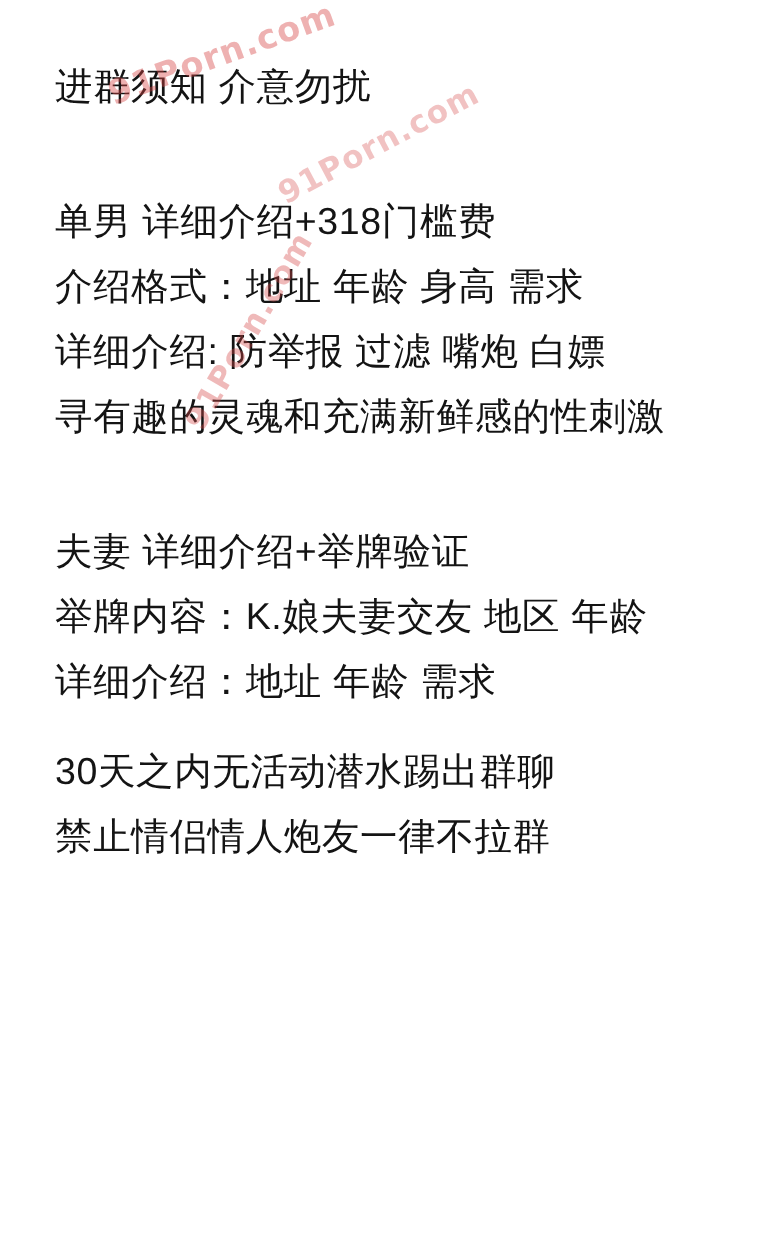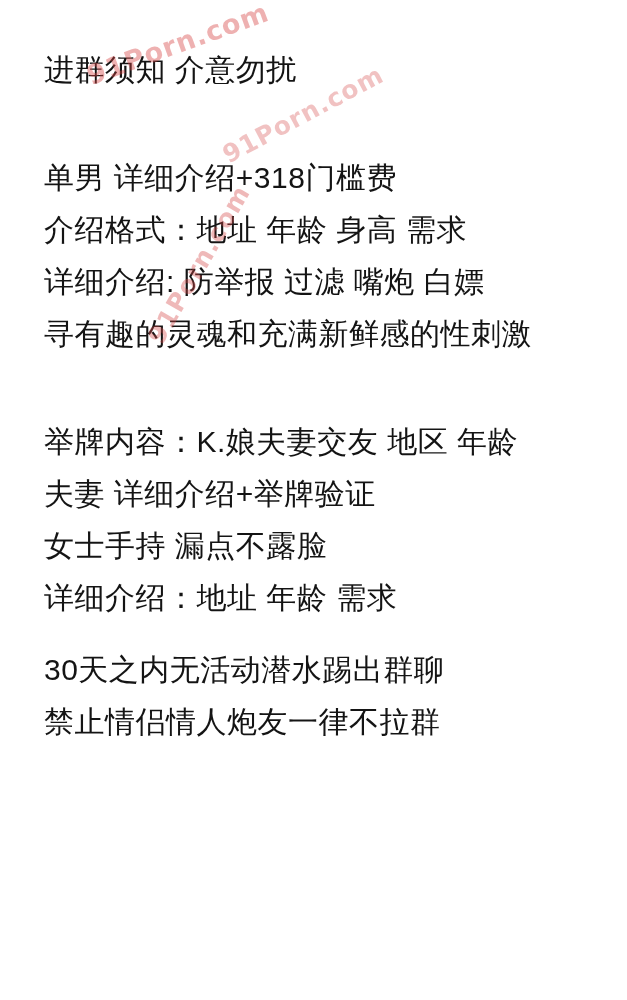--- a/index.html
+++ b/index.html
@@ -85,23 +85,22 @@
   <div class="block">
     <div class="line">单男 详细介绍+318门槛费</div>
     <div class="line">介绍格式：地址 年龄 身高 需求</div>
     <div class="line">详细介绍: 防举报 过滤 嘴炮 白嫖</div>
     <div class="line">寻有趣的灵魂和充满新鲜感的性刺激</div>
   </div>
 
   <div class="gap-lg"></div>
 
   <div class="block">
+    <div class="line">夫妻 详细介绍+举牌验证</div>
     <div class="line">举牌内容：K.娘夫妻交友 地区 年龄</div>
-    <div class="line">夫妻 详细介绍+举牌验证</div>
-    <div class="line">女士手持 漏点不露脸</div>
     <div class="line">详细介绍：地址 年龄 需求</div>
     <div class="gap-sm"></div>
     <div class="line">30天之内无活动潜水踢出群聊</div>
     <div class="line">禁止情侣情人炮友一律不拉群</div>
   </div>
 
   <div class="wm wm-1">91Porn.com</div>
   <div class="wm wm-2">91Porn.com</div>
   <div class="wm wm-3">91Porn.com</div>
 

